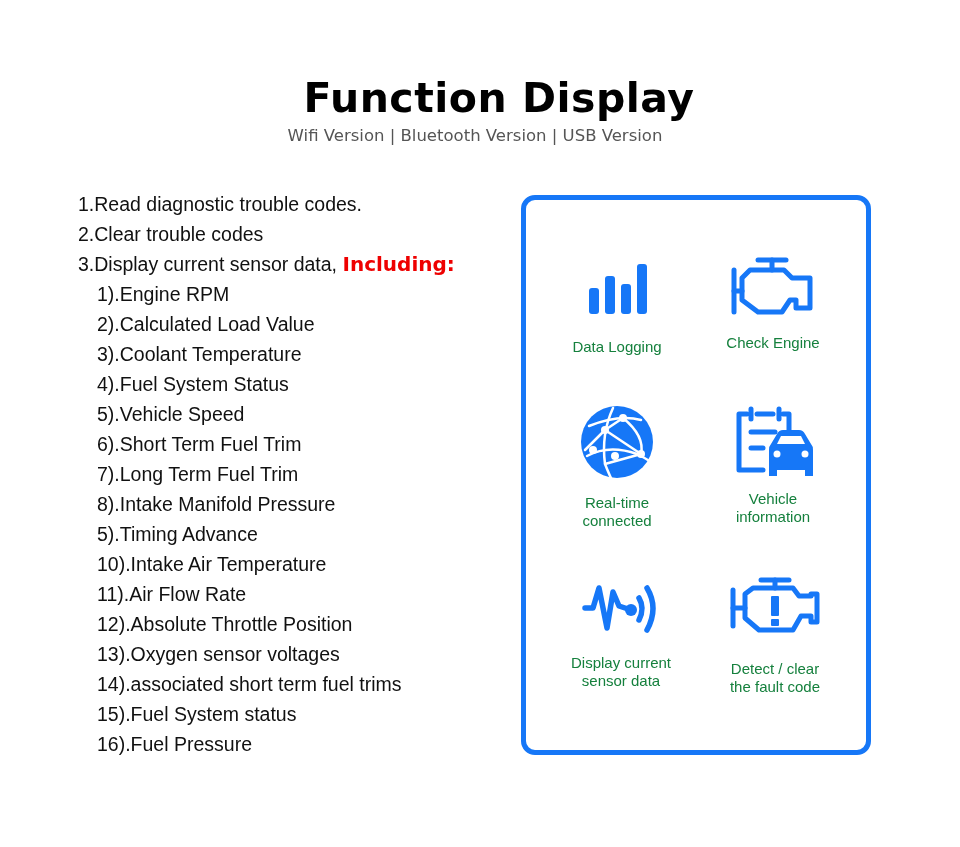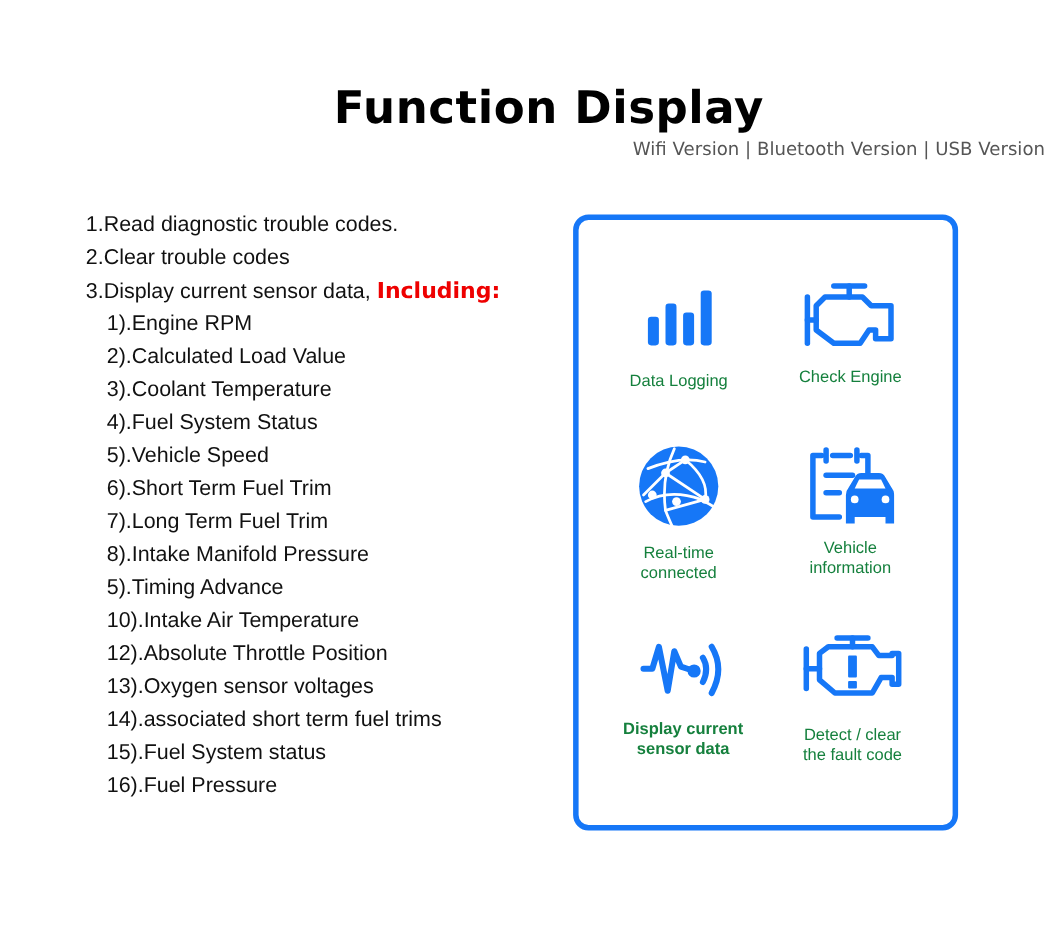--- a/index.html
+++ b/index.html
@@ -1,18 +1,18 @@
 <!DOCTYPE html>
 <html><head>
   <meta charset="utf-8">
   <style>
     html, body { margin: 0; padding: 0; background: #ffffff; }
     body { width: 960px; height: 847px; position: relative; overflow: hidden; font-family: "Liberation Sans", sans-serif; color: #111; }
     .title { position: absolute; left: 0; width: 936px; top: 70px; text-align: center; font-family: "DejaVu Sans", sans-serif; font-weight: bold; font-size: 41px; letter-spacing: 0.5px; color: #000; line-height: 56px; padding-left: 31px; }
-    .subtitle { position: absolute; left: 0; width: 950px; top: 125px; text-align: right; font-family: "DejaVu Sans", sans-serif; font-size: 16.5px; color: #555; line-height: 22px; }
+    .subtitle { position: absolute; left: 0; width: 950px; top: 125px; text-align: center; font-family: "DejaVu Sans", sans-serif; font-size: 16.5px; color: #555; line-height: 22px; }
     .list { position: absolute; left: 78px; top: 190px; margin: 0; padding: 0; list-style: none; }
     .list li { height: 30px; line-height: 28px; font-size: 19.5px; color: #111; white-space: nowrap; }
     .list li.sub { padding-left: 19px; }
     .accent { color: #ee0000; font-weight: bold; font-family: "DejaVu Sans", sans-serif; font-size: 20px; }
     .panel { position: absolute; left: 521px; top: 195px; width: 340px; height: 550px; border: 5px solid #1677f7; border-radius: 14px; background: #fff; }
     .feature { position: absolute; width: 150px; text-align: center; }
     .feature svg { display: block; margin: 0 auto; }
     .feature .label { font-size: 15px; color: #15803d; line-height: 18px; margin-top: 0; }
   </style>
 </head>
@@ -28,20 +28,21 @@
   <li class="sub">1).Engine RPM</li>
   <li class="sub">2).Calculated Load Value</li>
   <li class="sub">3).Coolant Temperature</li>
   <li class="sub">4).Fuel System Status</li>
   <li class="sub">5).Vehicle Speed</li>
   <li class="sub">6).Short Term Fuel Trim</li>
   <li class="sub">7).Long Term Fuel Trim</li>
   <li class="sub">8).Intake Manifold Pressure</li>
   <li class="sub">5).Timing Advance</li>
   <li class="sub">10).Intake Air Temperature</li>
+  <li class="sub">11).Air Flow Rate</li>
   <li class="sub">12).Absolute Throttle Position</li>
   <li class="sub">13).Oxygen sensor voltages</li>
   <li class="sub">14).associated short term fuel trims</li>
   <li class="sub">15).Fuel System status</li>
   <li class="sub">16).Fuel Pressure</li>
 </ul>
 
 <div class="panel"></div>
 
 <div class="feature" style="left:542px; top:262px;">
@@ -124,21 +125,21 @@
 
 <div class="feature" style="left:546px; top:580px;">
   <svg width="80" height="56" viewBox="0 0 80 56">
     <g fill="none" stroke="#1677f7" stroke-width="5.5" stroke-linecap="round" stroke-linejoin="round">
       <path d="M4 28 L12 28 L18 8 L26 48 L32 12 L38 26 L50 30"></path>
       <path d="M58 18 Q64 28 58 40"></path>
       <path d="M66 8 Q78 28 66 50"></path>
     </g>
     <circle cx="50" cy="30" r="6" fill="#1677f7"></circle>
   </svg>
-  <div class="label" style="margin-top:18px;font-weight:bold;">
+  <div class="label" style="margin-top:18px;">
     <div>Display current</div>
     <div>sensor data</div>
   </div>
 </div>
 
 <div class="feature" style="left:700px; top:576px;">
   <svg width="96" height="60" viewBox="0 0 96 60">
     <g fill="none" stroke="#1677f7" stroke-width="5" stroke-linecap="round" stroke-linejoin="round">
       <line x1="34" y1="4" x2="62" y2="4"></line>
       <line x1="48" y1="4" x2="48" y2="12"></line>

